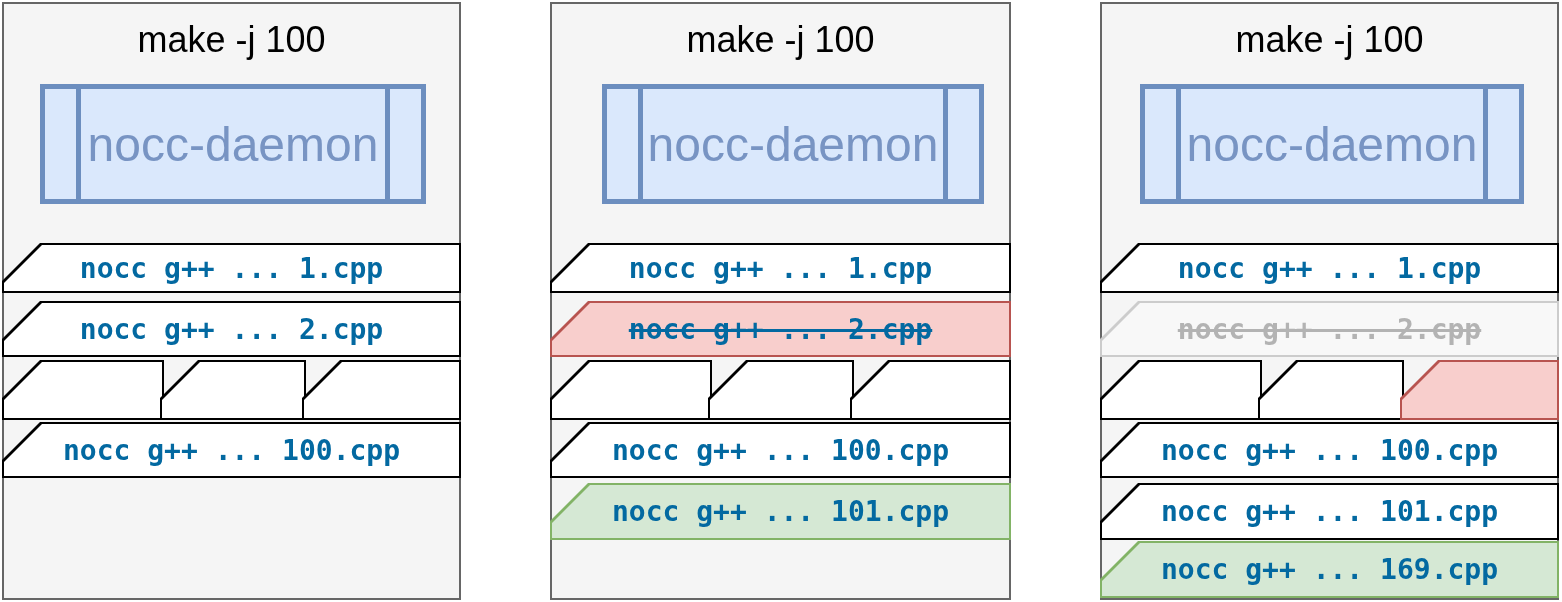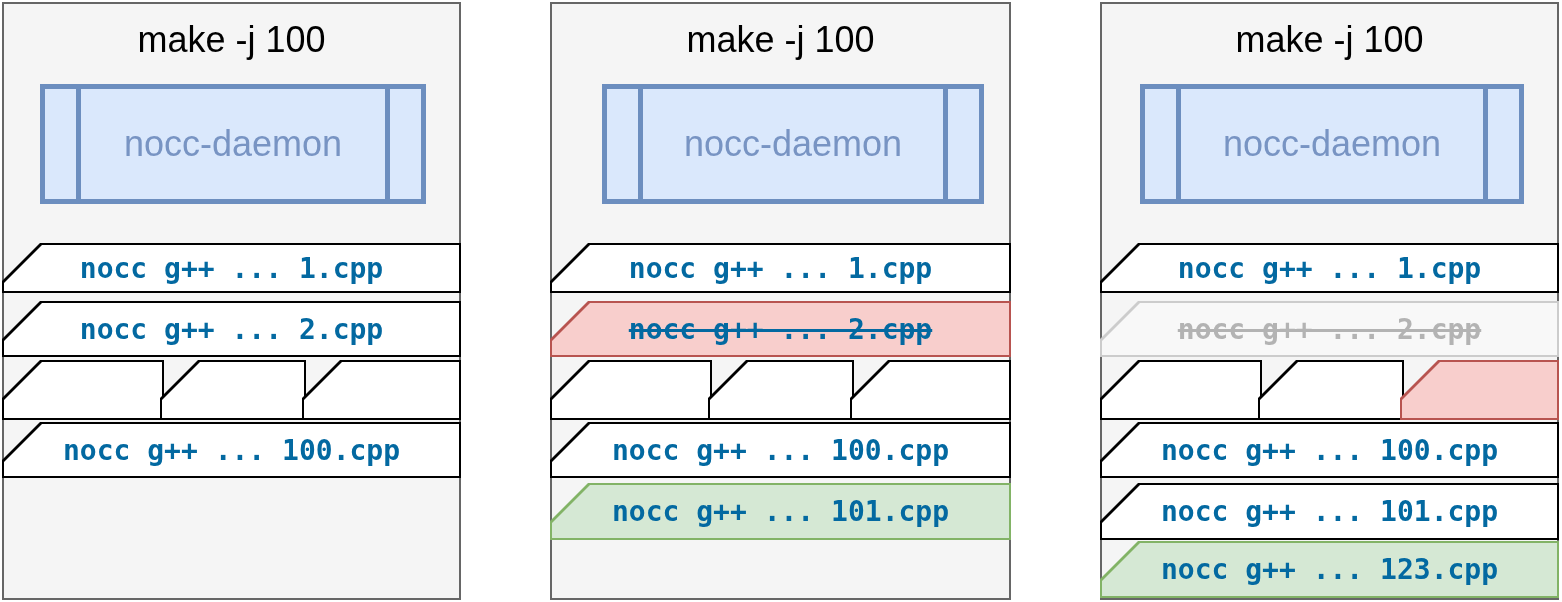--- a/index.html
+++ b/index.html
@@ -12,21 +12,21 @@
   .panel-title{position:absolute;top:14px;left:0;right:0;text-align:center;
          font-size:36px;line-height:44px;color:#000000;}
 
   
   .daemon{position:absolute;left:36px;top:80px;width:386px;height:120px;box-sizing:border-box;
           border:5px solid #6c8ebf;background:#dae8fc;
           display:flex;align-items:center;justify-content:center;}
   .daemon-bar{position:absolute;top:0;bottom:0;width:5px;background:#6c8ebf;}
   .daemon-bar.left{left:31px;}
   .daemon-bar.right{right:31px;}
-  .daemon-label{font-size:36px;color:#7894c3;}
+  .daemon-label{font-size:48px;color:#7894c3;}
 
   
   .jrow{position:absolute;left:-2px;right:-2px;
         clip-path:polygon(38px 0,100% 0,100% 100%,0 100%,0 38px);
         background:#000000;}
   .jrow-in{position:absolute;inset:2px;
         clip-path:polygon(38px 0,100% 0,100% 100%,0 100%,0 38px);
         background:#ffffff;display:flex;align-items:center;justify-content:center;}
   .jtext{font-family:"DejaVu Sans Mono",monospace;font-weight:bold;font-size:28px;color:#0369a1;
          white-space:pre;}
@@ -167,18 +167,18 @@
           <span class="jtext">nocc g++ ... 100.cpp</span>
         </div>
     </div>
     <div class="jrow" style="top:479px;height:57px;">
       <div class="jrow-in">
           <span class="jtext">nocc g++ ... 101.cpp</span>
         </div>
     </div>
     <div class="jrow v-green" style="top:537px;height:57px;">
       <div class="jrow-in">
-          <span class="jtext">nocc g++ ... 123.cpp</span>
+          <span class="jtext">nocc g++ ... 169.cpp</span>
         </div>
     </div>
   </div>
 
 </div>
 
 </body></html>

